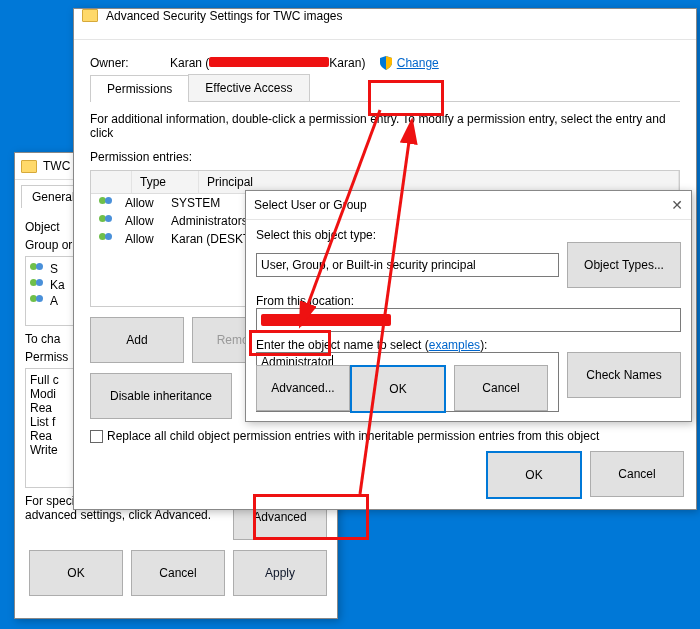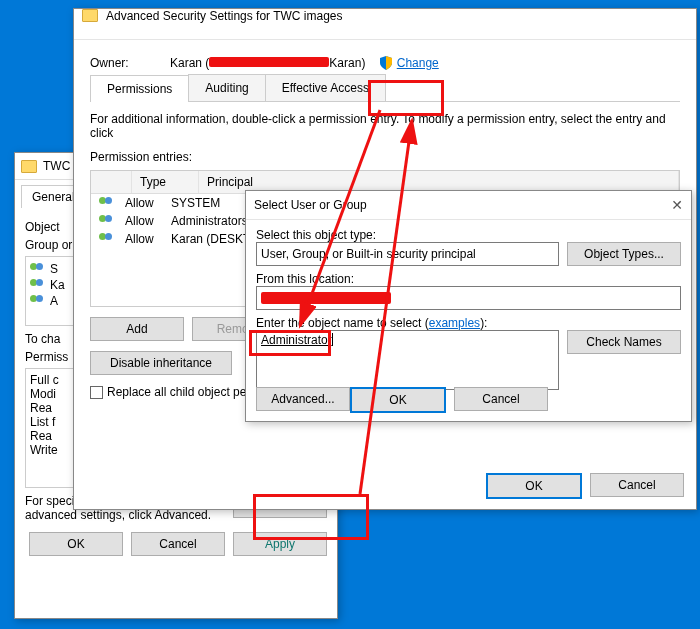--- a/index.html
+++ b/index.html
@@ -14,21 +14,21 @@
   .tab.active{background:#fff;position:relative;top:1px;}
   .body{padding:8px 10px;}
   .lbl{margin:4px 0;}
   .grpbox{border:1px solid #ccc;padding:4px;height:60px;overflow:hidden;margin-bottom:6px;}
   .usericon{width:16px;height:12px;display:inline-block;position:relative;margin-right:4px;}
   .usericon::before{content:"";position:absolute;left:0;top:0;width:7px;height:7px;border-radius:50%;background:#6fbf4a;}
   .usericon::after{content:"";position:absolute;left:6px;top:0;width:7px;height:7px;border-radius:50%;background:#4a90d9;}
   .row{display:flex;align-items:center;height:16px;}
   .permbox{border:1px solid #ccc;height:110px;padding:4px;margin-bottom:6px;}
   .chk{display:inline-block;width:11px;height:11px;border:1px solid #666;margin-right:4px;}
-  .btn{display:inline-flex;align-items:center;justify-content:center;height:22px;min-width:72px;padding:0 10px;border:1px solid #adadad;background:#e1e1e1;font-size:12px;cursor:default;}
+  .btn{display:inline-flex;align-items:center;justify-content:center;height:22px;min-width:72px;padding:11px 10px;border:1px solid #adadad;background:#e1e1e1;font-size:12px;cursor:default;}
   .btn.def{border:2px solid #0078d7;}
   .btnrow{display:flex;gap:8px;justify-content:flex-end;margin-top:10px;}
   
   #adv{left:73px;top:8px;width:622px;height:500px;}
   #adv .titlebar{height:30px;display:flex;gap:8px;padding-left:8px;border-bottom:1px solid #e5e5e5;}
   #adv .inner{padding:12px 16px;}
   .kv{display:flex;margin:4px 0;}
   .kv .k{width:80px;}
   .link{color:#0066cc;text-decoration:underline;cursor:pointer;}
   .shield{width:14px;height:14px;display:inline-block;vertical-align:-3px;margin-right:4px;}
@@ -97,21 +97,21 @@
       <div>Rea</div>
       <div>Write</div>
     </div>
     <div style="display:flex;gap:16px;align-items:flex-start">
       <div style="flex:1">For special permissions or advanced settings, click Advanced.</div>
       <div class="btn">Advanced</div>
     </div>
     <div class="btnrow">
       <div class="btn">OK</div>
       <div class="btn">Cancel</div>
-      <div class="btn" style="color:#0f766e">Apply</div>
+      <div class="btn" style="color:#0f172a">Apply</div>
     </div>
   </div>
 </div>
 
 <div id="adv" class="win">
   <div class="titlebar">
     <span class="ficon"></span>
     <span>Advanced Security Settings for TWC images</span>
   </div>
   <div class="inner">
@@ -123,21 +123,20 @@
         <span class="shield">
           <svg viewBox="0 0 14 14">
                 <path d="M7 0 L13 2 V7 C13 11 7 14 7 14 C7 14 1 11 1 7 V2 Z" fill="#0078d7"></path>
                 <path d="M7 0 L13 2 V7 C13 11 7 14 7 14 Z" fill="#ffb900"></path>
               </svg>
         </span><span class="link">Change</span>
       </div>
     </div>
     <div class="tabbar">
       <div class="t active">Permissions</div>
-      <div class="t inactive">Auditing</div>
       <div class="t inactive">Effective Access</div>
     </div>
     <div style="margin-top:10px">For additional information, double-click a permission entry. To modify a permission entry, select the entry and click</div>
     <div style="margin-top:10px">Permission entries:</div>
     <div class="grid">
       <div class="ghdr">
         <div style="width:24px"></div>
         <div style="width:50px">Type</div>
         <div style="flex:1">Principal</div>
       </div>

